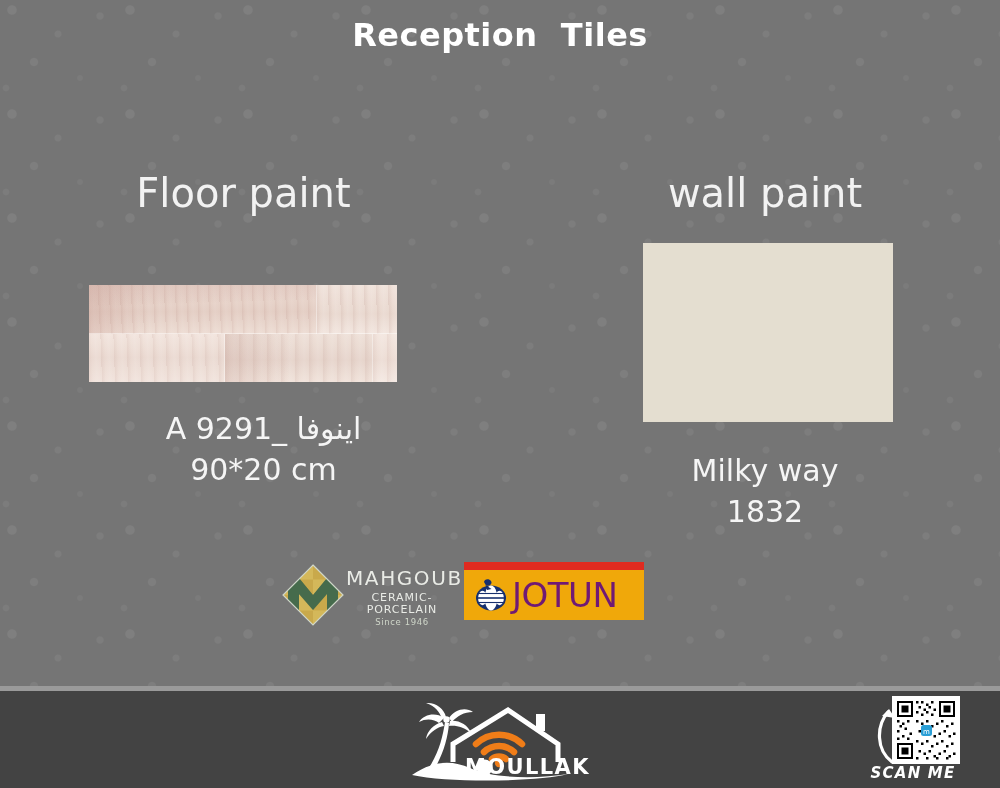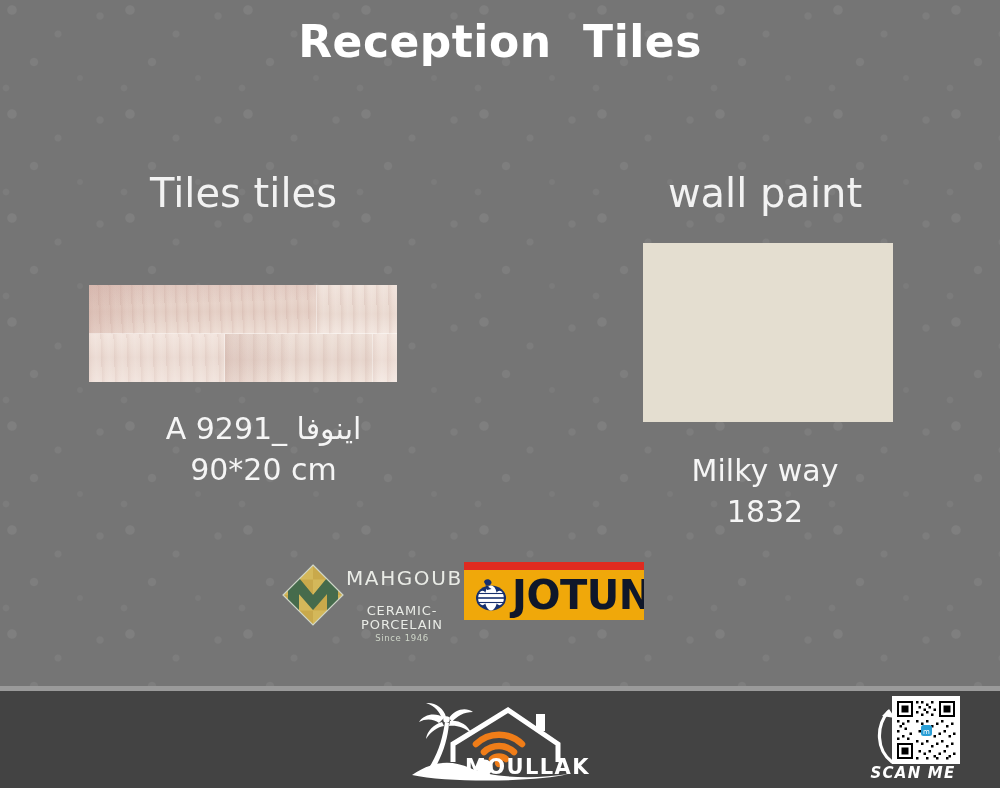--- a/index.html
+++ b/index.html
@@ -34,21 +34,21 @@
   }
 
   
   .title {
     position: absolute;
     top: 16px;
     left: 0;
     width: 1000px;
     text-align: center;
     color: #ffffff;
-    font-size: 44px;
+    font-size: 32px;
     font-weight: bold;
     letter-spacing: 0.5px;
     white-space: pre;
   }
 
   
   .col-heading {
     position: absolute;
     color: #f2f2f2;
     font-size: 40px;
@@ -162,21 +162,21 @@
     left: 68px; top: 10px;
     width: 112px;
     text-align: center;
     color: #e9ebe6;
     font-family: "DejaVu Sans", "Liberation Sans", sans-serif;
   }
   .mahgoub .m-name {
     font-size: 20px; font-weight: 400; letter-spacing: 1.6px; line-height: 1.05;
   }
   .mahgoub .m-sub {
-    font-size: 13px; letter-spacing: 0.9px; margin-top: 15px; line-height: 1.05;
+    font-size: 11px; letter-spacing: 0.9px; margin-top: 3px; line-height: 1.05;
   }
   .mahgoub .m-since {
     font-size: 8.5px; letter-spacing: 0.6px; margin-top: 3px; color: #cfd6c9; line-height: 1.05;
   }
 
   
   .jotun {
     position: absolute;
     left: 186px; top: 6px;
     width: 180px; height: 58px;
@@ -185,22 +185,22 @@
   }
   .jotun .redbar {
     position: absolute; left: 0; top: 0; width: 180px; height: 8px;
     background: #e02b20;
   }
   .jotun .j-text {
     position: absolute;
     left: 48px; top: 8px;
     width: 128px; height: 50px;
     display: flex; align-items: center;
-    color: #0f172a;
-    font-size: 40px; font-weight: bold; letter-spacing: -0.5px;
+    color: #701a75;
+    font-size: 34px; font-weight: normal; letter-spacing: -0.5px;
   }
   .jotun .j-mark {
     position: absolute; left: 8px; top: 14px; width: 38px; height: 38px;
   }
 
   
   .footer-sep {
     position: absolute; left: 0; top: 686px; width: 1000px; height: 5px;
     background: #9a9a9a;
   }
@@ -241,21 +241,21 @@
 </style>
 </head>
 <body>
 
 <div id="page">
 
   <div class="bg-dots"></div>
 
   <div class="title">Reception  Tiles</div>
 
-  <div class="col-heading left">Tiles tiles</div>
+  <div class="col-heading left">Floor paint</div>
 
   <div class="col-heading right">wall paint</div>
 
   <div class="tile-swatch">
     <div class="plank p1"></div>
     <div class="plank p2"></div>
     <div class="plank p3"></div>
     <div class="plank p4"></div>
     <div class="plank p5"></div>
     <div class="seam-h"></div>

